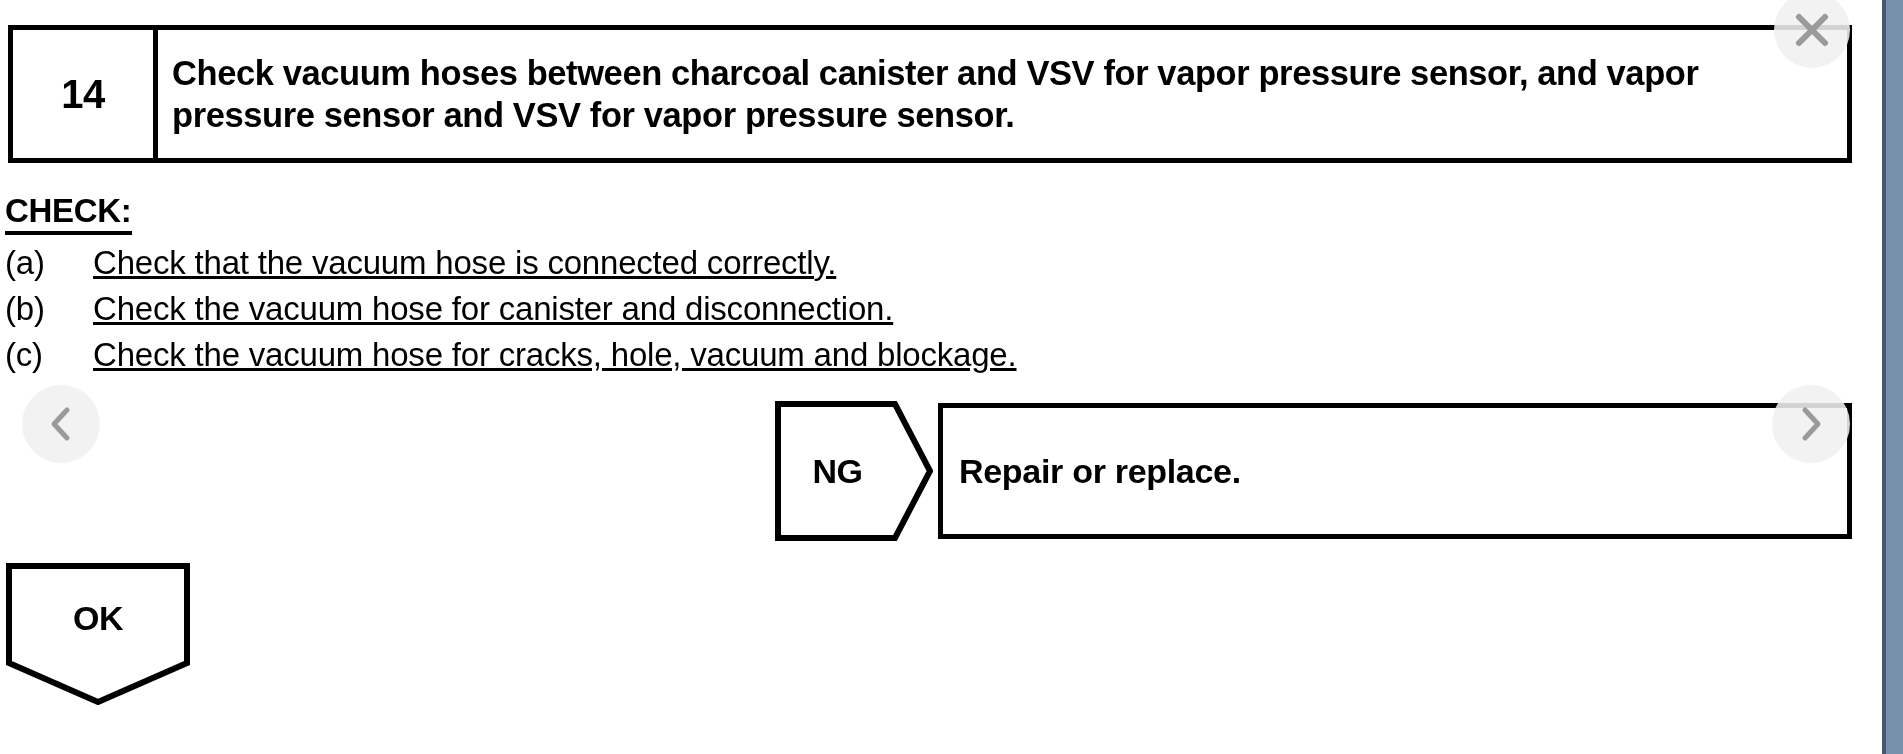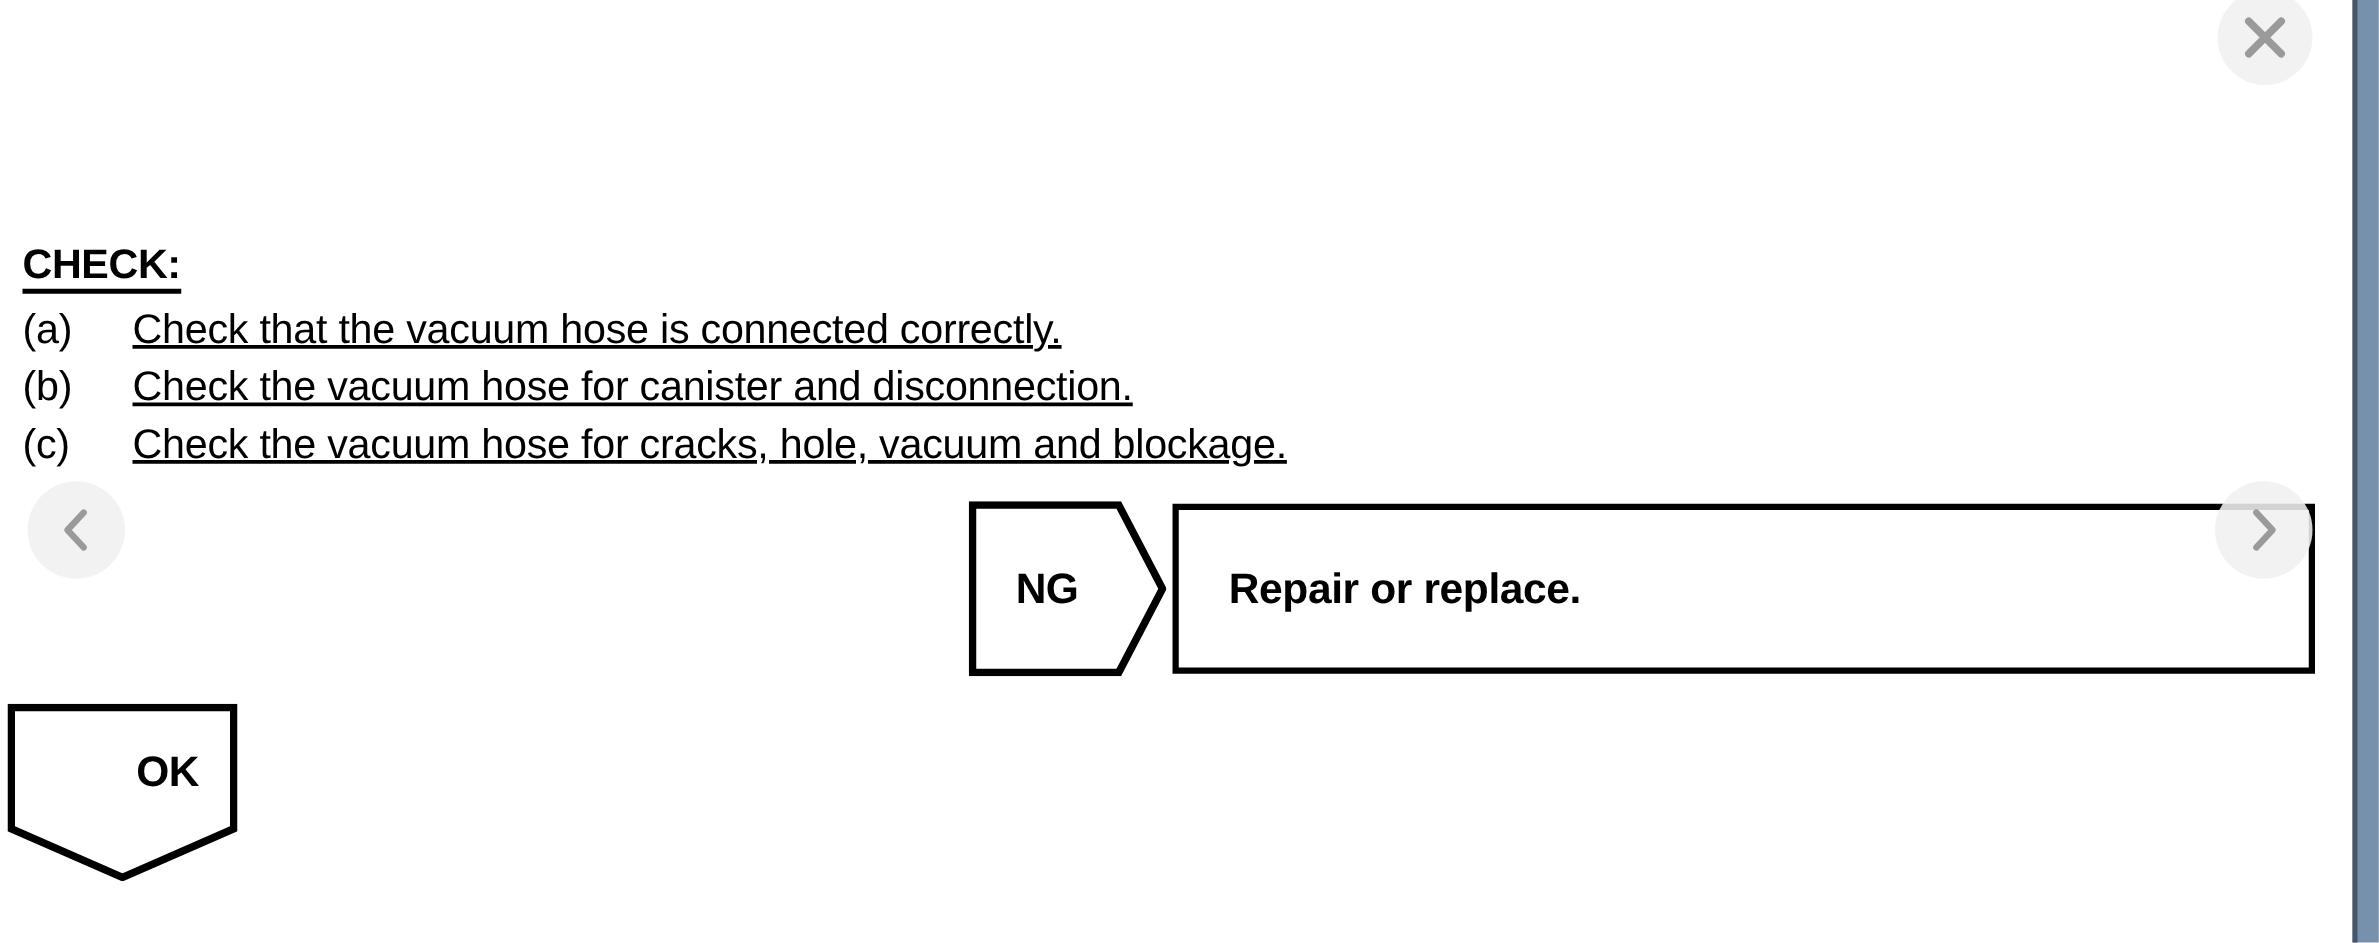--- a/index.html
+++ b/index.html
@@ -63,21 +63,21 @@
     font-weight: bold;
     line-height: 1.20;
     letter-spacing: -0.4px;
     transform: scaleX(0.985);
     transform-origin: left center;
   }
 
   
   #check-block {
     position: absolute;
-    left: 18px;
+    left: 5px;
     top: 194px;
     width: 1500px;
   }
   #check-heading {
     font-size: 33px;
     font-weight: bold;
     letter-spacing: -0.3px;
     line-height: 1.05;
     display: inline-block;
     border-bottom: 4px solid #000;
@@ -126,21 +126,21 @@
     position: absolute;
     left: 938px;
     top: 403px;
     width: 914px;
     height: 136px;
     box-sizing: border-box;
     border: 5px solid #000;
     background: #fff;
     display: flex;
     align-items: center;
-    padding-left: 40px;
+    padding-left: 16px;
   }
   #repair-text {
     font-size: 34px;
     font-weight: bold;
     letter-spacing: -0.3px;
   }
 
   
   #ok-shape {
     position: absolute;
@@ -155,21 +155,20 @@
     left: 6px;
     top: 563px;
     width: 184px;
     height: 110px;
     display: flex;
     align-items: center;
     justify-content: center;
     font-size: 34px;
     font-weight: bold;
     letter-spacing: -0.5px;
-    margin-left: 36px;
   }
 
   
   .round-btn {
     position: absolute;
     border-radius: 50%;
     background: rgba(240, 240, 240, 0.88);
     display: flex;
     align-items: center;
     justify-content: center;
@@ -210,20 +209,28 @@
     width: 4px;
     height: 754px;
     background: #46566b;
   }
 </style>
 </head>
 <body>
 
 <div id="viewer">
 
+  <div id="step-header">
+    <div id="step-number-cell">
+      <span id="step-number">14</span>
+    </div>
+    <div id="step-title-cell">
+      <span id="step-title">Check vacuum hoses between charcoal canister and VSV for vapor pressure sensor, and vapor pressure sensor and VSV for vapor pressure sensor.</span>
+    </div>
+  </div>
 
   <div id="check-block">
     <div id="check-heading">CHECK:</div>
 
     <div class="check-item">
       <span class="check-marker">(a)</span>
       <span class="check-text">Check that the vacuum hose is connected correctly.</span>
     </div>
 
     <div class="check-item">

